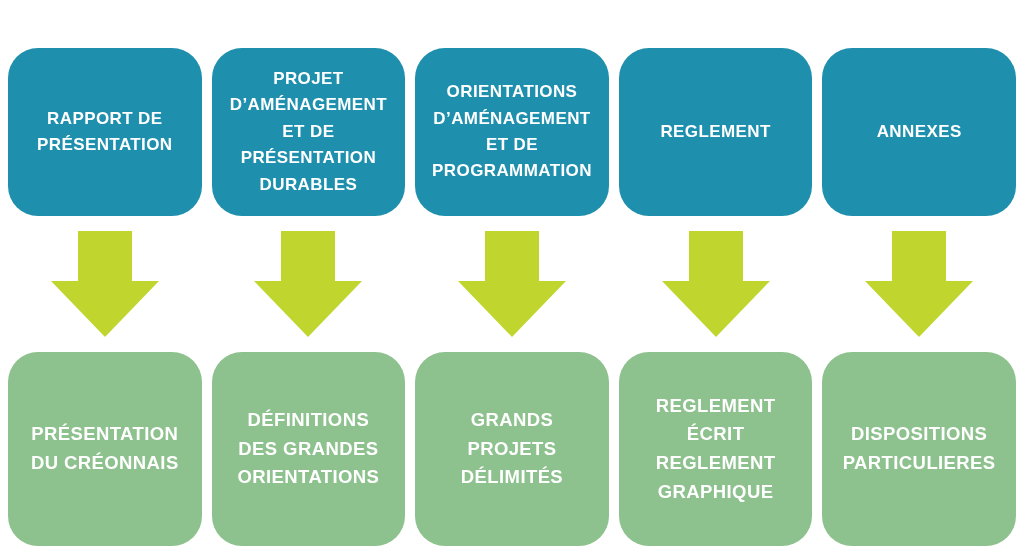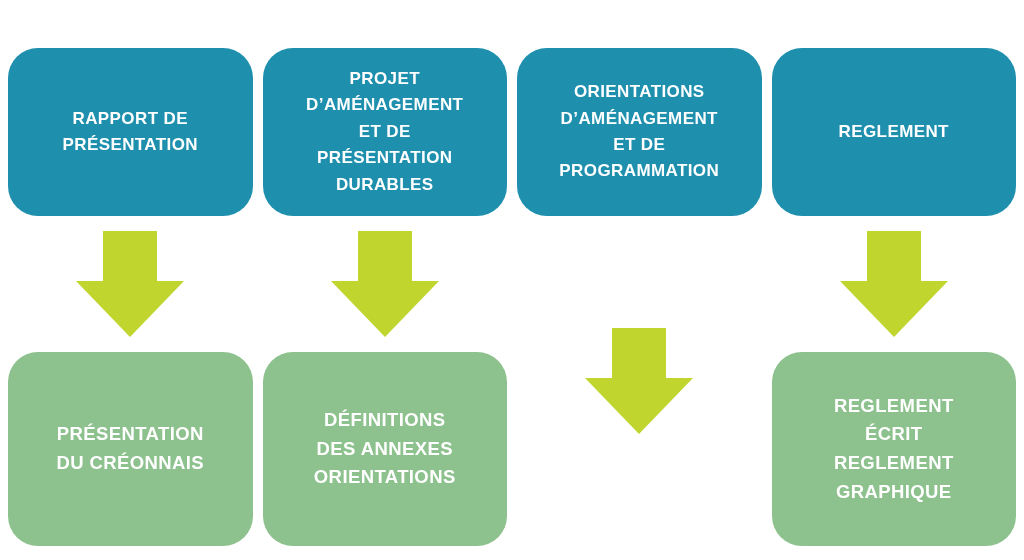--- a/index.html
+++ b/index.html
@@ -109,37 +109,42 @@
 DURABLES</span>
     </div>
     <div class="arrow-zone">
       <div class="arrow">
         <div class="arrow-shaft"></div>
         <div class="arrow-head"></div>
       </div>
     </div>
     <div class="bottom-box">
       <span class="box-text">DÉFINITIONS
-DES ANNEXES
+DES GRANDES
 ORIENTATIONS</span>
     </div>
   </div>
 
   <div class="column">
     <div class="top-box">
       <span class="box-text">ORIENTATIONS
 D’AMÉNAGEMENT
 ET DE
 PROGRAMMATION</span>
     </div>
     <div class="arrow-zone">
       <div class="arrow">
         <div class="arrow-shaft"></div>
         <div class="arrow-head"></div>
       </div>
+    </div>
+    <div class="bottom-box">
+      <span class="box-text">GRANDS
+PROJETS
+DÉLIMITÉS</span>
     </div>
   </div>
 
   <div class="column">
     <div class="top-box">
       <span class="box-text">REGLEMENT</span>
     </div>
     <div class="arrow-zone">
       <div class="arrow">
         <div class="arrow-shaft"></div>
@@ -147,14 +152,29 @@
       </div>
     </div>
     <div class="bottom-box">
       <span class="box-text">REGLEMENT
 ÉCRIT
 REGLEMENT
 GRAPHIQUE</span>
     </div>
   </div>
 
+  <div class="column">
+    <div class="top-box">
+      <span class="box-text">ANNEXES</span>
+    </div>
+    <div class="arrow-zone">
+      <div class="arrow">
+        <div class="arrow-shaft"></div>
+        <div class="arrow-head"></div>
+      </div>
+    </div>
+    <div class="bottom-box">
+      <span class="box-text">DISPOSITIONS
+PARTICULIERES</span>
+    </div>
+  </div>
 
 </div>
 
 </body></html>

